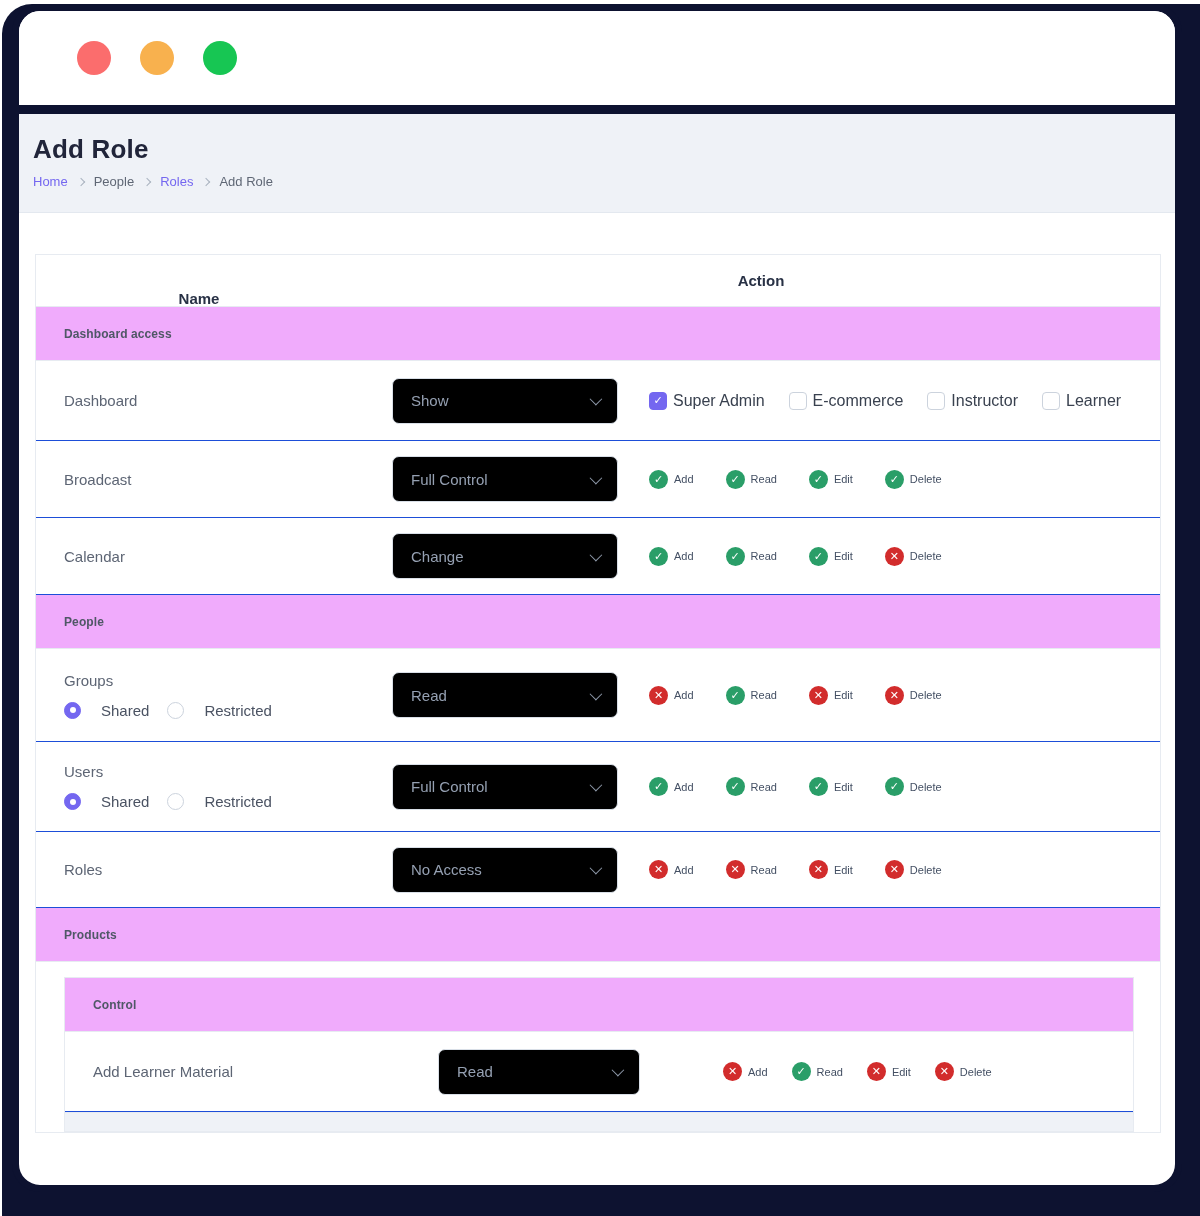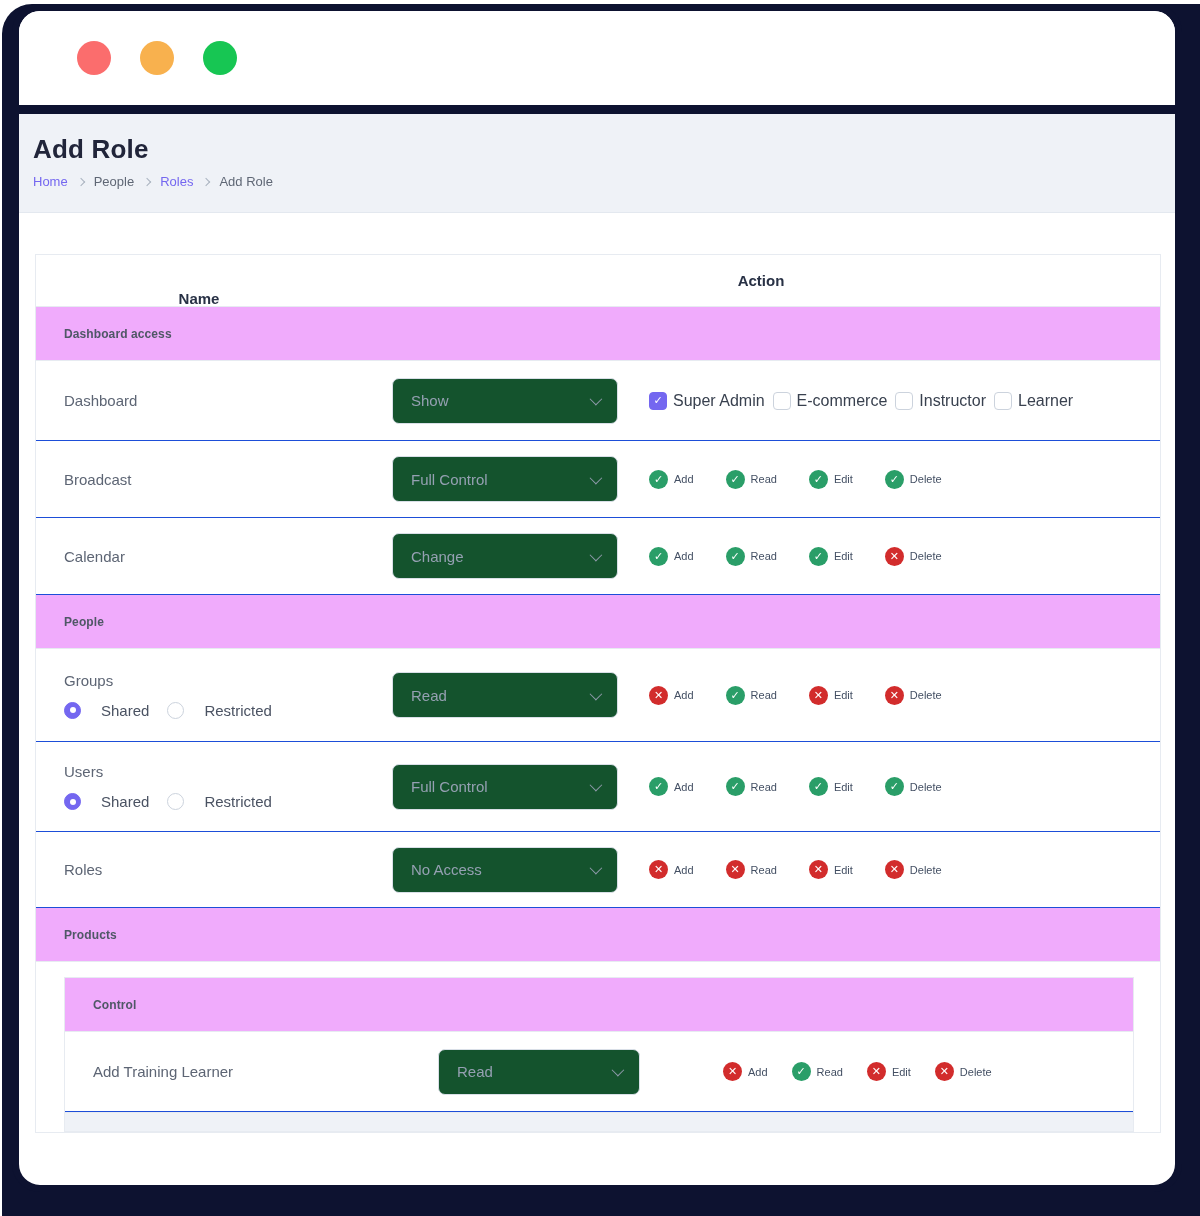--- a/index.html
+++ b/index.html
@@ -82,41 +82,41 @@
   .cell-name { width:356px; padding-left:28px; font-size:15px; color:#5d6574; }
   .cell-select { width:257px; }
   .cell-perms { flex:1; display:flex; align-items:center; gap:32px; }
 
   .selectbox {
     width:226px; height:46px;
     border:1px solid #d9dfe7; border-radius:7px;
     display:flex; align-items:center; justify-content:space-between;
     padding:0 18px;
     font-size:15px; color:#95a0b2;
-    background:#14532d; cursor:pointer;
+    background:#000000; cursor:pointer;
   }
   .chev {
     width:9px; height:9px;
     border-right:1.6px solid #8f9aab; border-bottom:1.6px solid #8f9aab;
     transform:rotate(45deg) translateY(-2px);
   }
 
   .perm { display:flex; align-items:center; gap:6px; font-size:11px; color:#434f63; cursor:pointer; }
   .picon {
     width:19px; height:19px; border-radius:50%;
     color:#fff; display:flex; align-items:center; justify-content:center;
     font-size:11px; font-weight:700;
     font-family:"DejaVu Sans", sans-serif;
   }
   .picon.allow { background:#2a9e68; }
   .picon.deny  { background:#d22c2c; }
   .picon.allow::after { content:"✓"; }
   .picon.deny::after  { content:"✕"; }
 
-  .cb-group { flex:1; display:flex; align-items:center; gap:8px; }
+  .cb-group { flex:1; display:flex; align-items:center; gap:24px; }
   .cb-item { display:flex; align-items:center; gap:6px; font-size:16px; color:#39414f; cursor:pointer; }
   .cb {
     width:18px; height:18px; border-radius:4px; flex:none;
     border:1px solid #ccd3dd; background:#fff;
     display:flex; align-items:center; justify-content:center;
     font-family:"DejaVu Sans", sans-serif;
   }
   .cb.checked { background:#7467f0; border-color:#7467f0; color:#fff; font-size:11px; font-weight:700; }
   .cb.checked::after { content:"✓"; }
 
@@ -375,21 +375,21 @@
         </div>
       </div>
 
       <div class="section-row">Products</div>
 
       <div class="nested-wrap">
         <div class="ntable">
           <div class="section-row">Control</div>
 
           <div class="perm-row n-row">
-            <div class="cell-name">Add Training Learner</div>
+            <div class="cell-name">Add Learner Material</div>
             <div class="cell-select">
               <div class="selectbox">
                 <span>Read</span>
                 <span class="chev"></span>
               </div>
             </div>
             <div class="cell-perms">
               <span class="perm">
                   <span class="picon deny"></span>
                   <span>Add</span>

